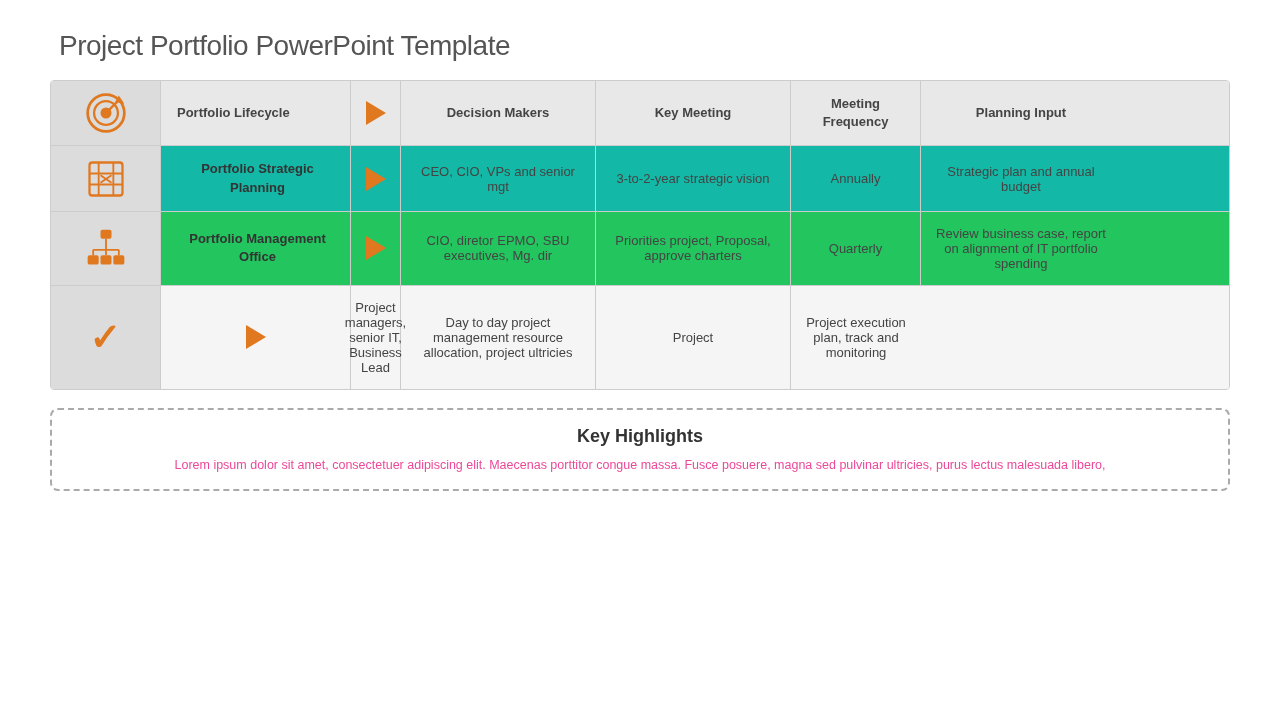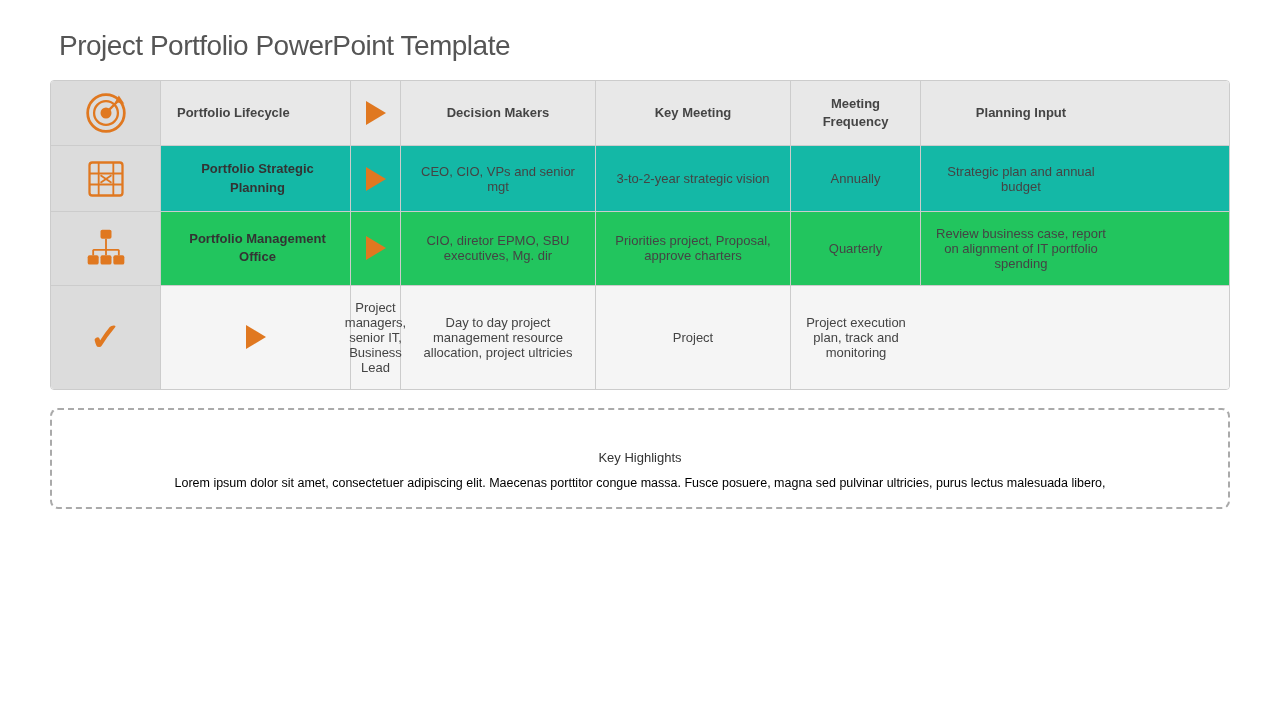--- a/index.html
+++ b/index.html
@@ -93,29 +93,28 @@
       font-weight: bold;
       line-height: 1;
     }
     .highlights-box {
       border: 2px dashed #aaaaaa;
       border-radius: 8px;
       padding: 16px 30px 14px 30px;
       text-align: center;
     }
     .highlights-title {
-      font-weight: 400;
-      font-size: 13px;
+      font-weight: 700;
+      font-size: 18px;
       color: #333333;
       margin-bottom: 8px;
-      margin-top: 24px;
     }
     .highlights-text {
       font-size: 12.5px;
-      color: #000000;
+      color: #ec4899;
       line-height: 1.6;
     }
   </style>
 </head>
 <body>
 
 <h1 class="page-title">Project Portfolio PowerPoint Template</h1>
 
 <div class="table-container">
 

